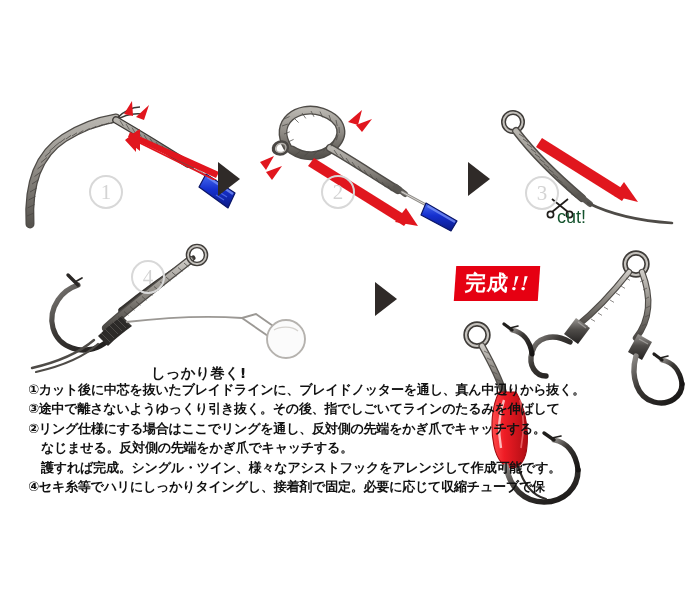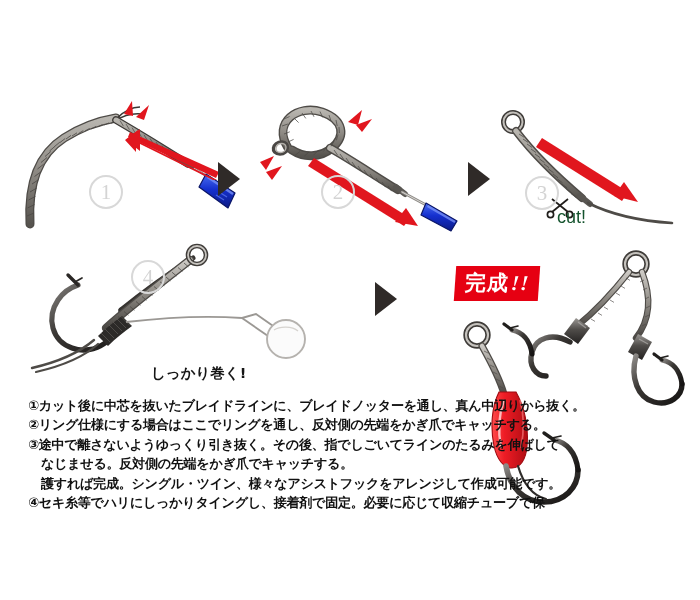--- a/index.html
+++ b/index.html
@@ -66,21 +66,21 @@
   .jp-callout {
     font-size: 14.5px;
     color: #161616;
     font-family: "DejaVu Sans", "Liberation Sans", sans-serif;
     font-weight: bold;
     white-space: nowrap;
   }
 
   
   #instructions {
-    left: 28px; top: 396px;
+    left: 28px; top: 380px;
     width: 470px;
   }
   .instr-line {
     font-size: 13.1px;
     line-height: 19.4px;
     color: #111111;
     font-family: "DejaVu Sans", "Liberation Sans", sans-serif;
     font-weight: bold;
     letter-spacing: -0.3px;
     white-space: nowrap;
@@ -497,20 +497,20 @@
         <path d="M114,190 L104,183" stroke="#201e1c" stroke-width="3.4" stroke-linecap="round"></path>
         <path d="M112,188 L121,186" stroke="#201e1c" stroke-width="1.7" stroke-linecap="round"></path>
 
         <path d="M78,216 C84,236 94,246 106,249" fill="none" stroke="#2f2c2a" stroke-width="2.2" stroke-linecap="round"></path>
       </g>
     </svg>
   </div>
 
   <div class="abs" id="instructions">
     <div class="instr-line">①カット後に中芯を抜いたブレイドラインに、ブレイドノッターを通し、真ん中辺りから抜く。</div>
+    <div class="instr-line">③途中で離さないようゆっくり引き抜く。その後、指でしごいてラインのたるみを伸ばして</div>
     <div class="instr-line">②リング仕様にする場合はここでリングを通し、反対側の先端をかぎ爪でキャッチする。</div>
-    <div class="instr-line">③途中で離さないようゆっくり引き抜く。その後、指でしごいてラインのたるみを伸ばして</div>
     <div class="instr-line indent">なじませる。反対側の先端をかぎ爪でキャッチする。</div>
     <div class="instr-line indent">護すれば完成。シングル・ツイン、様々なアシストフックをアレンジして作成可能です。</div>
     <div class="instr-line">④セキ糸等でハリにしっかりタイングし、接着剤で固定。必要に応じて収縮チューブで保</div>
   </div>
 
 </div>
 
 </body></html>

